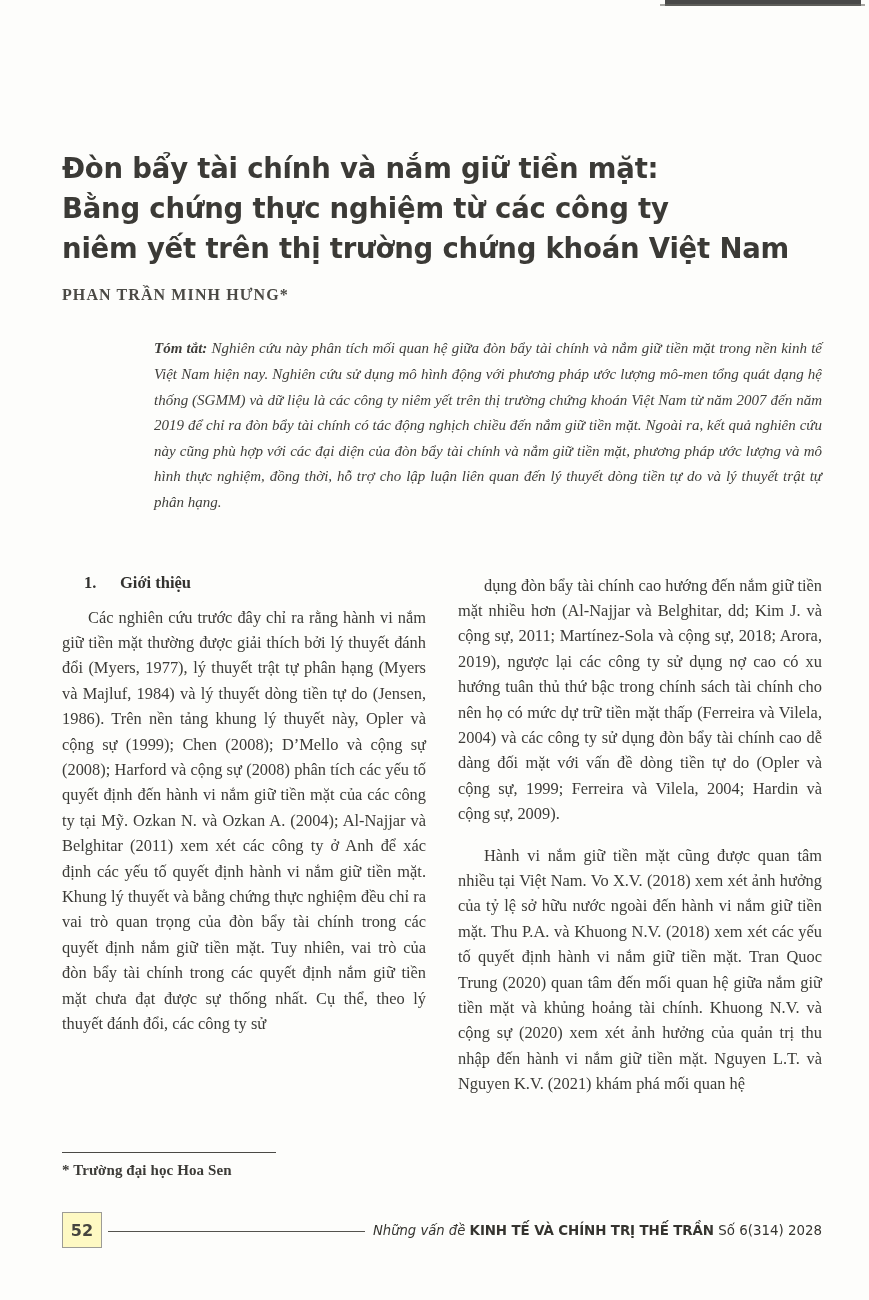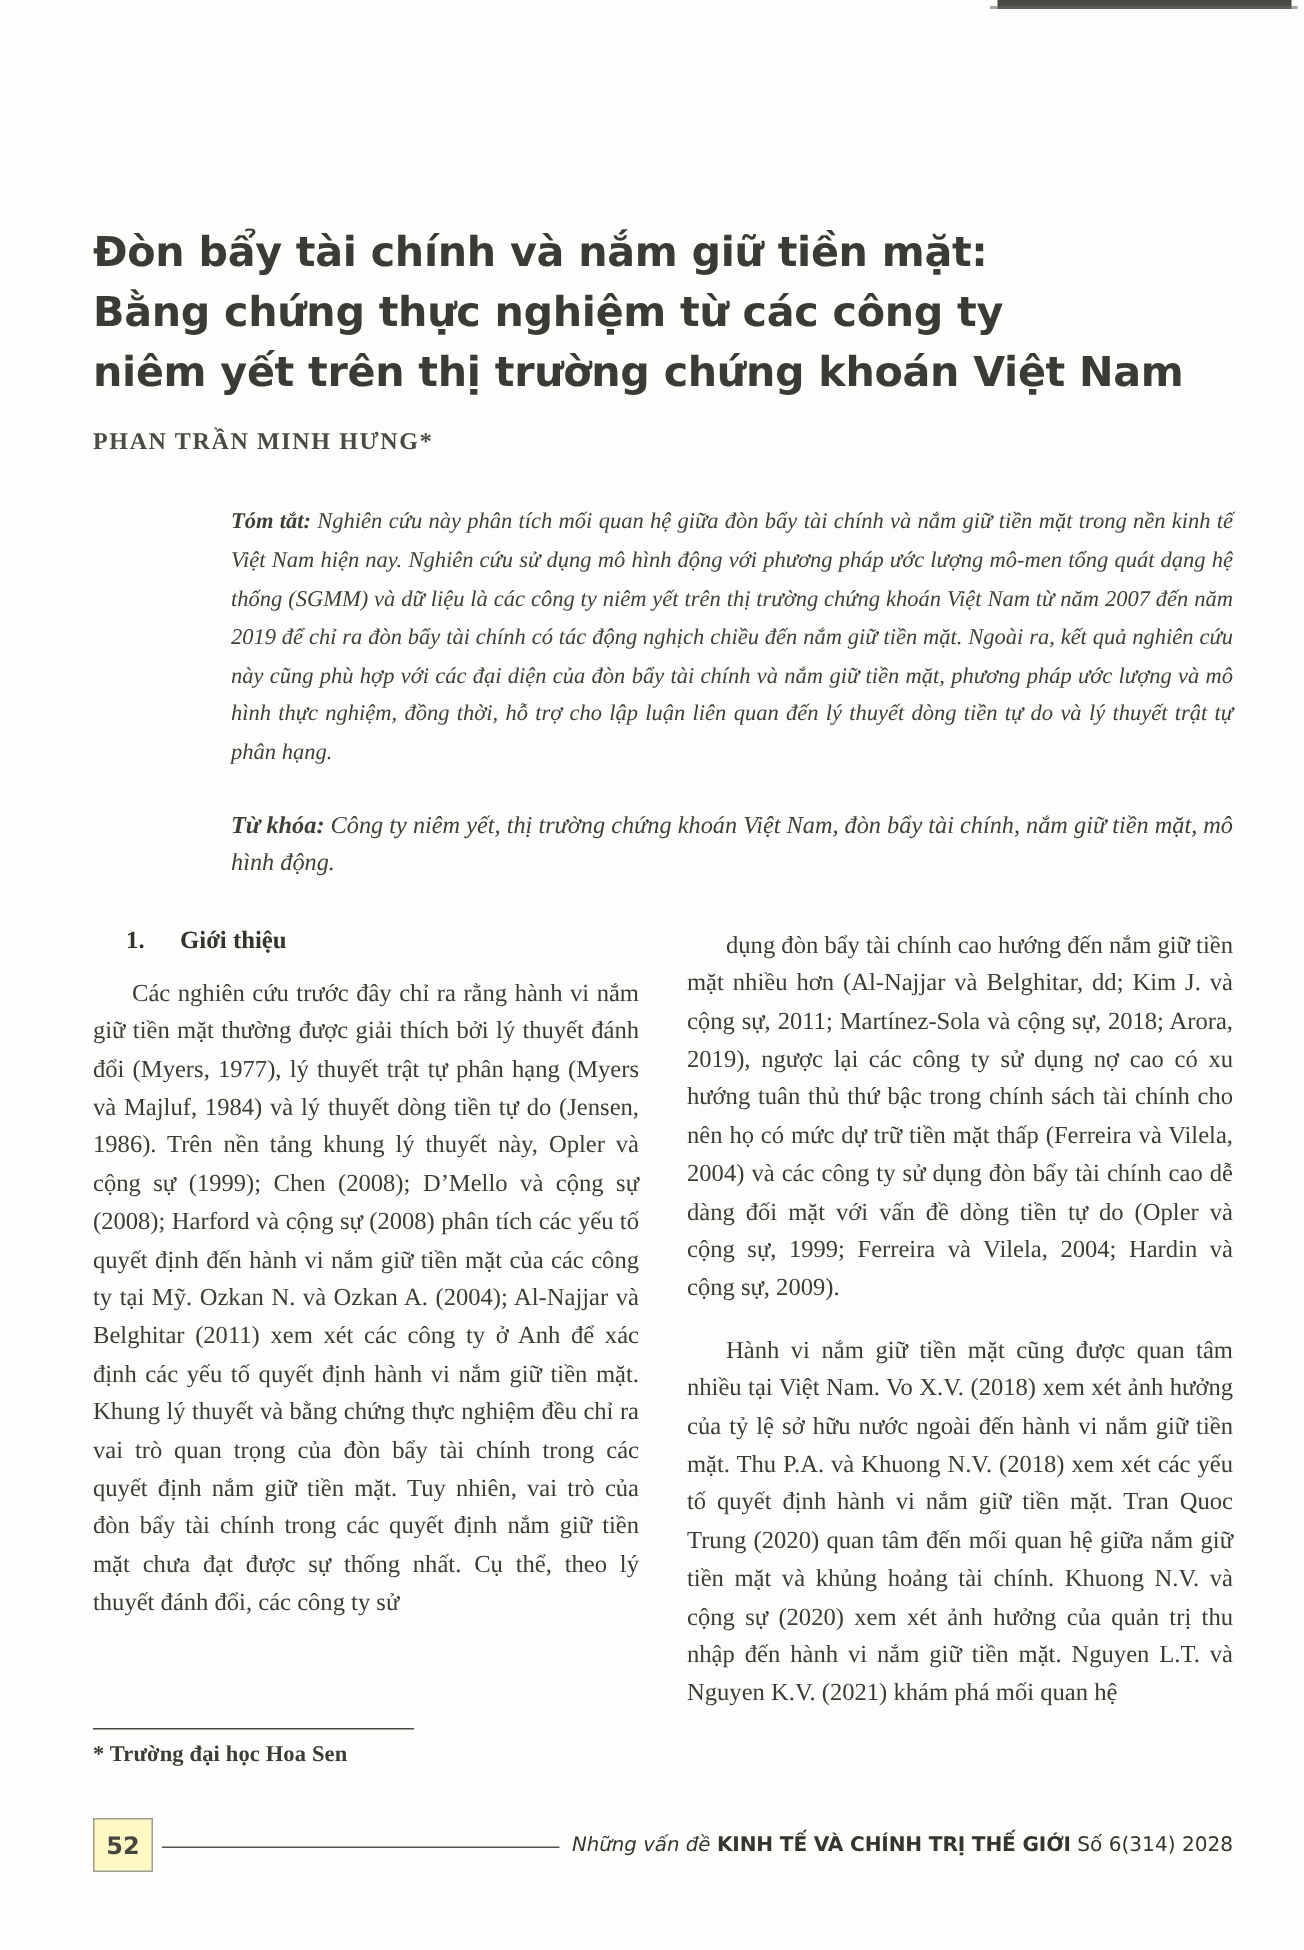--- a/index.html
+++ b/index.html
@@ -88,21 +88,21 @@
     color: #3f3e3a;
     margin: 22px 0 0 0;
   }
   .keywords-p .lead {
     font-weight: bold;
     font-style: italic;
   }
 
   
   .columns {
-    margin-top: 28px;
+    margin-top: 57px;
     display: flex;
     gap: 32px;
     width: 760px;
   }
   .col {
     width: 368px;
     position: relative;
   }
   .section-head {
     font-weight: bold;
@@ -212,21 +212,20 @@
     <h1 class="title">
       <span class="tline">Đòn bẩy tài chính và nắm giữ tiền mặt:</span>
       <span class="tline">Bằng chứng thực nghiệm từ các công ty</span>
       <span class="tline">niêm yết trên thị trường chứng khoán Việt Nam</span>
     </h1>
 
     <div class="author">PHAN TRẦN MINH HƯNG*</div>
 
     <div class="abstract-block">
       <p class="abstract-p"><span class="lead">Tóm tắt:</span><span> Nghiên cứu này phân tích mối quan hệ giữa đòn bẩy tài chính và nắm giữ tiền mặt trong nền kinh tế Việt Nam hiện nay. Nghiên cứu sử dụng mô hình động với phương pháp ước lượng mô-men tổng quát dạng hệ thống (SGMM) và dữ liệu là các công ty niêm yết trên thị trường chứng khoán Việt Nam từ năm 2007 đến năm 2019 để chỉ ra đòn bẩy tài chính có tác động nghịch chiều đến nắm giữ tiền mặt. Ngoài ra, kết quả nghiên cứu này cũng phù hợp với các đại diện của đòn bẩy tài chính và nắm giữ tiền mặt, phương pháp ước lượng và mô hình thực nghiệm, đồng thời, hỗ trợ cho lập luận liên quan đến lý thuyết dòng tiền tự do và lý thuyết trật tự phân hạng.</span></p>
-      <p class="keywords-p"><span class="lead">Từ khóa:</span><span> Công ty niêm yết, thị trường chứng khoán Việt Nam, đòn bẩy tài chính, nắm giữ tiền mặt, mô hình động.</span></p>
     </div>
 
     <div class="columns">
 
       <div class="col">
         <h2 class="section-head">
           <span class="num">1.</span><span>Giới thiệu</span>
         </h2>
         <p class="body-p">Các nghiên cứu trước đây chỉ ra rằng hành vi nắm giữ tiền mặt thường được giải thích bởi lý thuyết đánh đổi (Myers, 1977), lý thuyết trật tự phân hạng (Myers và Majluf, 1984) và lý thuyết dòng tiền tự do (Jensen, 1986). Trên nền tảng khung lý thuyết này, Opler và cộng sự (1999); Chen (2008); D’Mello và cộng sự (2008); Harford và cộng sự (2008) phân tích các yếu tố quyết định đến hành vi nắm giữ tiền mặt của các công ty tại Mỹ. Ozkan N. và Ozkan A. (2004); Al-Najjar và Belghitar (2011) xem xét các công ty ở Anh để xác định các yếu tố quyết định hành vi nắm giữ tiền mặt. Khung lý thuyết và bằng chứng thực nghiệm đều chỉ ra vai trò quan trọng của đòn bẩy tài chính trong các quyết định nắm giữ tiền mặt. Tuy nhiên, vai trò của đòn bẩy tài chính trong các quyết định nắm giữ tiền mặt chưa đạt được sự thống nhất. Cụ thể, theo lý thuyết đánh đổi, các công ty sử</p>
       </div>
@@ -240,16 +239,16 @@
   </div>
 
   <div class="footnote-wrap">
     <div class="footnote-rule"></div>
     <div class="footnote-text">* Trường đại học Hoa Sen</div>
   </div>
 
   <div class="footer">
     <div class="page-num-box">52</div>
     <div class="footer-rule"></div>
-    <div class="footer-text"><span class="it">Những vấn đề</span> <span class="bd">KINH TẾ VÀ CHÍNH TRỊ THẾ GIỚI</span> <span class="rg">Số 6(314) 2028</span></div>
+    <div class="footer-text"><span class="it">Những vấn đề</span> <span class="bd">KINH TẾ VÀ CHÍNH TRỊ THẾ TRẦN</span> <span class="rg">Số 6(314) 2028</span></div>
   </div>
 
 </div>
 
 </body></html>

